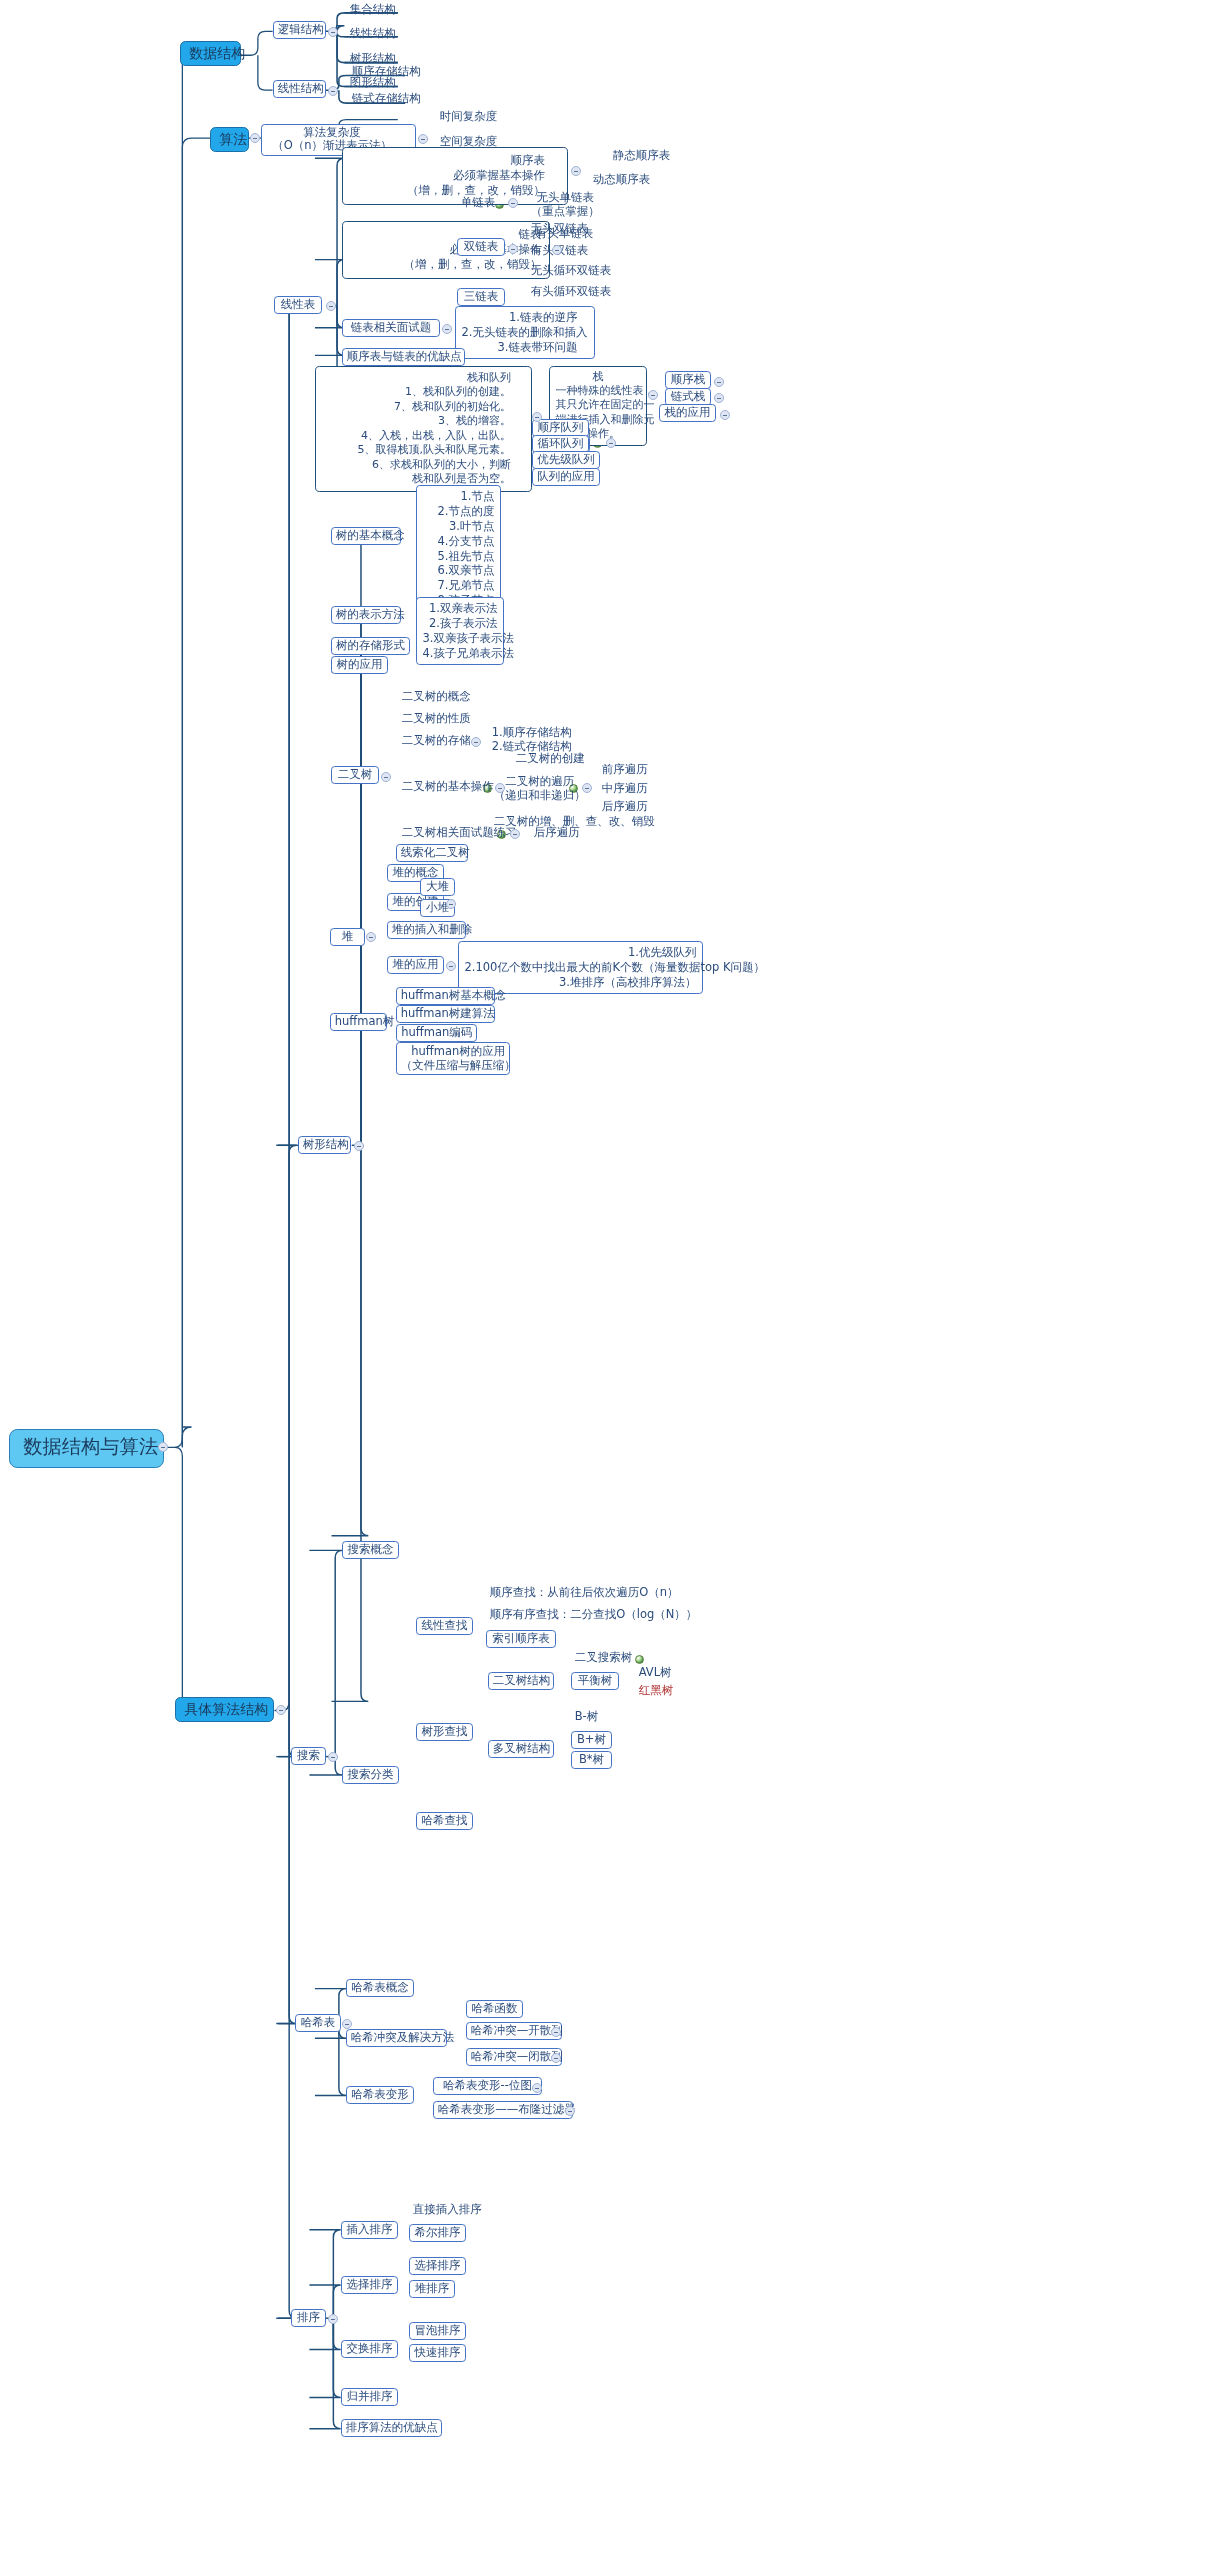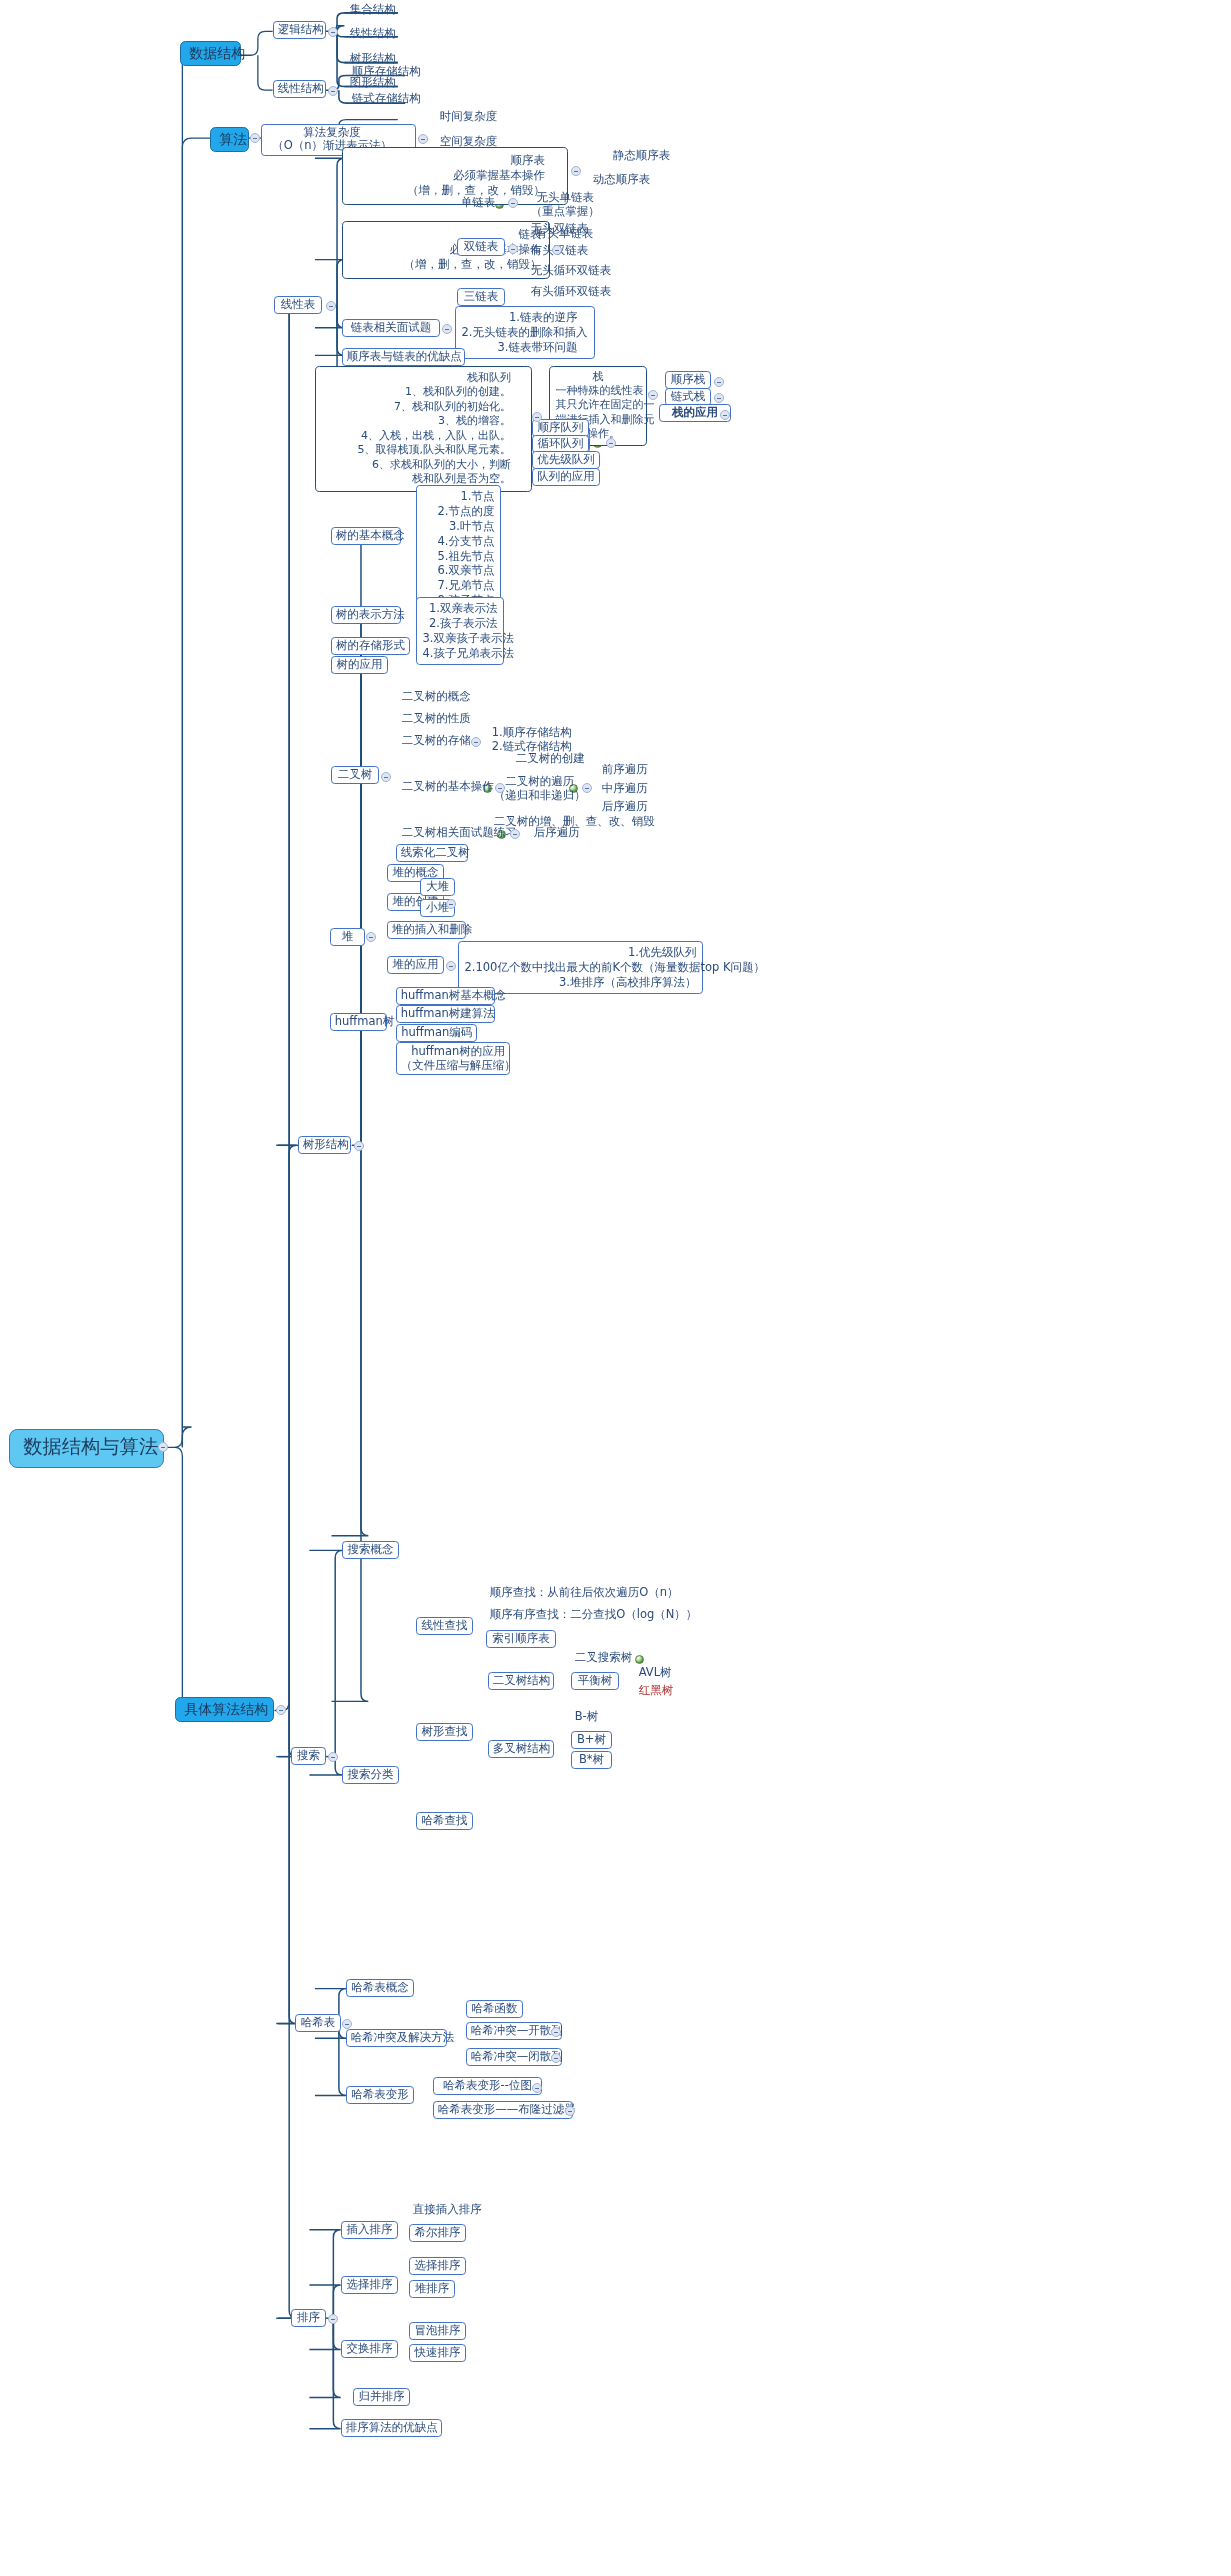--- a/index.html
+++ b/index.html
@@ -281,21 +281,21 @@
   <div class="node n-card n-center sz10" style="left:549px; top:366px; width:98px; padding:2.8px 5.5px 3.7px 5.5px; line-height:1.3;">栈
 一种特殊的线性表，
 其只允许在固定的一
 端进行插入和删除元
 素操作。</div>
   <div class="toggle" style="left:648px; top:390px;"></div>
   <div class="node n-box n-center sz11" style="left:665px; top:371px; width:46px;">顺序栈</div>
   <div class="toggle" style="left:714px; top:377px;"></div>
   <div class="node n-box n-center sz11" style="left:665px; top:388px; width:46px;">链式栈</div>
   <div class="toggle" style="left:714px; top:393px;"></div>
-  <div class="node n-box n-center sz11" style="left:659px; top:404px; width:72px;font-weight:bold;">栈的应用</div>
+  <div class="node n-box n-center sz11" style="left:659px; top:404px; width:57px;">栈的应用</div>
   <div class="toggle" style="left:720px; top:410px;"></div>
 
   <div class="node n-box n-center sz11" style="left:549px; top:435px; width:41px;">队列</div>
   <span class="globe" style="position:absolute; left:591px; top:439px;"></span>
   <div class="toggle" style="left:606px; top:438px;"></div>
   <div class="node n-box n-center sz11" style="left:532px; top:419px; width:57px;">顺序队列</div>
   <div class="node n-box n-center sz11" style="left:532px; top:435px; width:57px;">循环队列</div>
   <div class="node n-box n-center sz11" style="left:532px; top:451px; width:68px;">优先级队列</div>
   <div class="node n-box n-center sz11" style="left:532px; top:468px; width:68px;">队列的应用</div>
 
@@ -422,17 +422,17 @@
   <div class="node n-box n-center sz11" style="left:409px; top:2224px; width:57px;">希尔排序</div>
 
   <div class="node n-box n-center sz11" style="left:341px; top:2276px; width:57px;">选择排序</div>
   <div class="node n-box n-center sz11" style="left:409px; top:2257px; width:57px;">选择排序</div>
   <div class="node n-box n-center sz11" style="left:409px; top:2280px; width:46px;">堆排序</div>
 
   <div class="node n-box n-center sz11" style="left:341px; top:2340px; width:57px;">交换排序</div>
   <div class="node n-box n-center sz11" style="left:409px; top:2322px; width:57px;">冒泡排序</div>
   <div class="node n-box n-center sz11" style="left:409px; top:2344px; width:57px;">快速排序</div>
 
-  <div class="node n-box n-center sz11" style="left:341px; top:2388px; width:57px;margin-left:12px;">归并排序</div>
+  <div class="node n-box n-center sz11" style="left:341px; top:2388px; width:57px;">归并排序</div>
   <div class="node n-box n-center sz11" style="left:341px; top:2419px; width:101px;">排序算法的优缺点</div>
 
 </div>
 
 
 </body></html>

